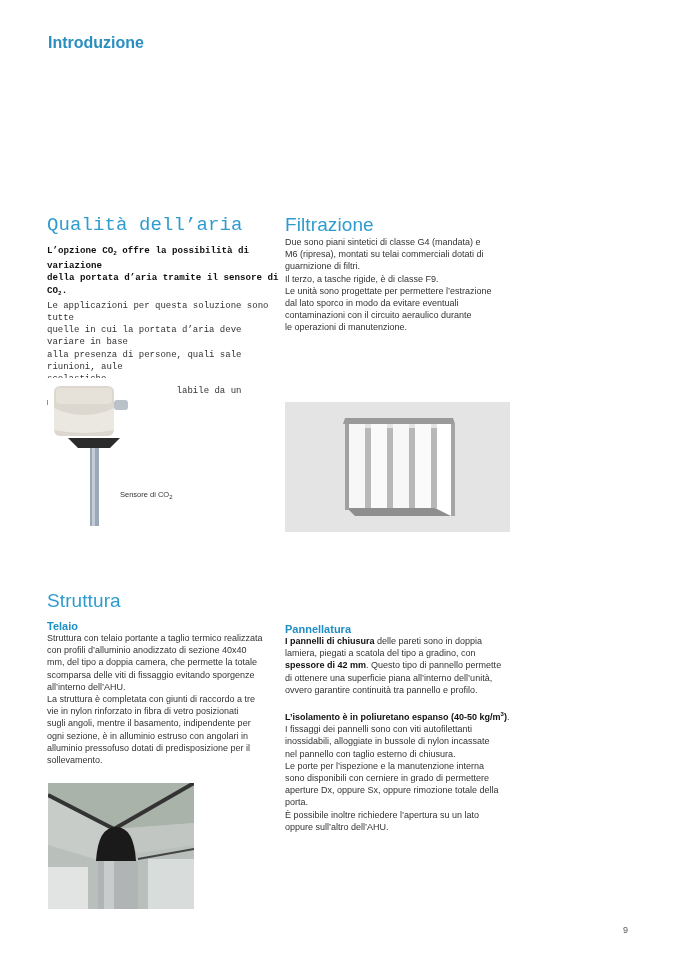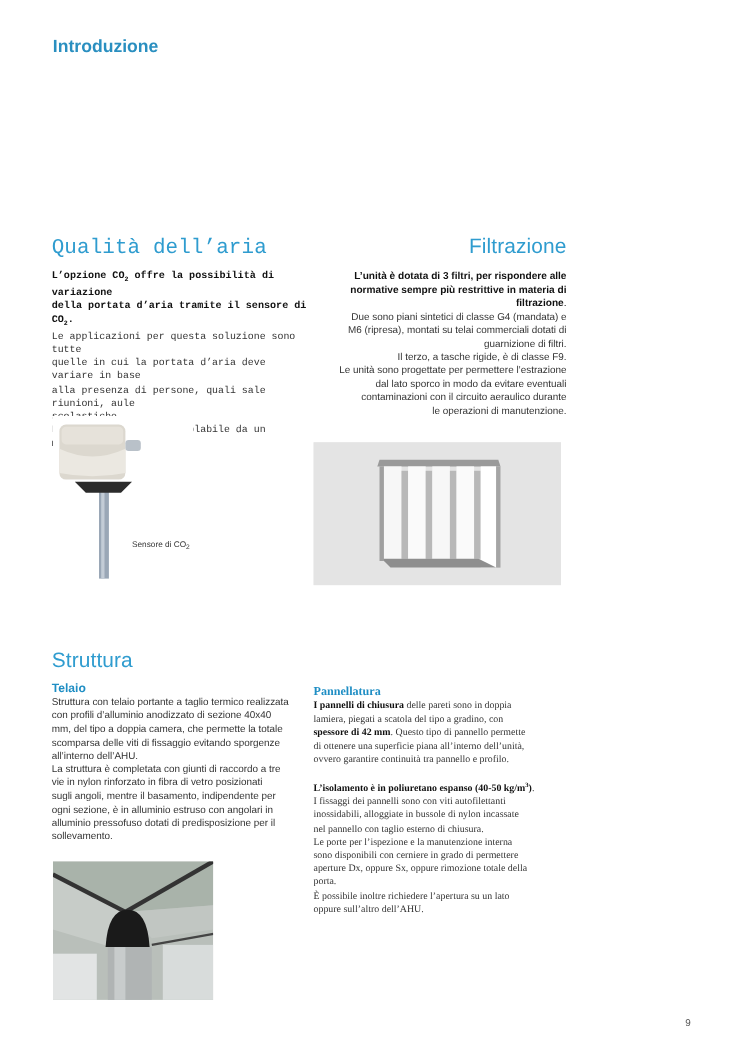--- a/index.html
+++ b/index.html
@@ -49,27 +49,22 @@
 
     <rect x="6" y="8" width="60" height="50" rx="6" fill="#dcd8cf"></rect>
     <path d="M6 30 Q36 44 66 30 L66 52 Q36 58 6 52 Z" fill="#ebe8e1"></path>
     <rect x="8" y="10" width="56" height="16" rx="4" fill="#e6e2da"></rect>
 
     <rect x="66" y="22" width="14" height="10" rx="3" fill="#b9c1c9"></rect>
   </svg>
 </div>
 <div class="abs caption" style="left:120px; top:490px;"><span>Sensore di CO</span><sub>2</sub></div>
 
-<div class="abs" style="left:285px; top:214px; width:230px;text-align:right;">
+<div class="abs" style="left:285px; top:214px; width:230px;">
   <h2 class="h1">Filtrazione</h2>
-  <div style="margin-top:9px;">
-    <p class="bold-lead">L’unità è dotata di 3 filtri, per rispondere alle</p>
-    <p class="bold-lead">normative sempre più restrittive in materia di</p>
-    <p class="bold-lead"><span>filtrazione</span><span style="font-weight:normal">.</span></p>
-  </div>
   <div>
     <p class="p">Due sono piani sintetici di classe G4 (mandata) e</p>
     <p class="p">M6 (ripresa), montati su telai commerciali dotati di</p>
     <p class="p">guarnizione di filtri.</p>
     <p class="p">Il terzo, a tasche rigide, è di classe F9.</p>
     <p class="p">Le unità sono progettate per permettere l’estrazione</p>
     <p class="p">dal lato sporco in modo da evitare eventuali</p>
     <p class="p">contaminazioni con il circuito aeraulico durante</p>
     <p class="p">le operazioni di manutenzione.</p>
   </div>
@@ -127,21 +122,21 @@
     <line x1="146" y1="0" x2="66" y2="46" stroke="#333" stroke-width="4"></line>
     <path d="M48 78 Q50 44 68 44 Q86 44 88 78 Z" fill="#1a1a1a"></path>
     <rect x="50" y="78" width="40" height="48" fill="#b0b4b4"></rect>
     <rect x="56" y="78" width="10" height="48" fill="#c8cccc"></rect>
     <rect x="0" y="84" width="40" height="42" fill="#e2e4e4"></rect>
     <rect x="100" y="76" width="46" height="50" fill="#d8dcdb"></rect>
     <line x1="90" y1="76" x2="146" y2="66" stroke="#444" stroke-width="2"></line>
   </svg>
 </div>
 
-<div class="abs" style="left:285px; top:623px; width:235px;font-family:Liberation Serif, serif;">
+<div class="abs" style="left:285px; top:623px; width:235px;">
   <h3 class="h2">Pannellatura</h3>
   <div>
     <p class="p"><b>I pannelli di chiusura</b><span> delle pareti sono in doppia</span></p>
     <p class="p">lamiera, piegati a scatola del tipo a gradino, con</p>
     <p class="p"><b>spessore di 42 mm</b><span>. Questo tipo di pannello permette</span></p>
     <p class="p">di ottenere una superficie piana all’interno dell’unità,</p>
     <p class="p">ovvero garantire continuità tra pannello e profilo.</p>
   </div>
   <div style="margin-top:12px;">
     <p class="p"><b><span>L’isolamento è in poliuretano espanso (40-50 kg/m</span><sup>3</sup><span>)</span></b><span>.</span></p>

